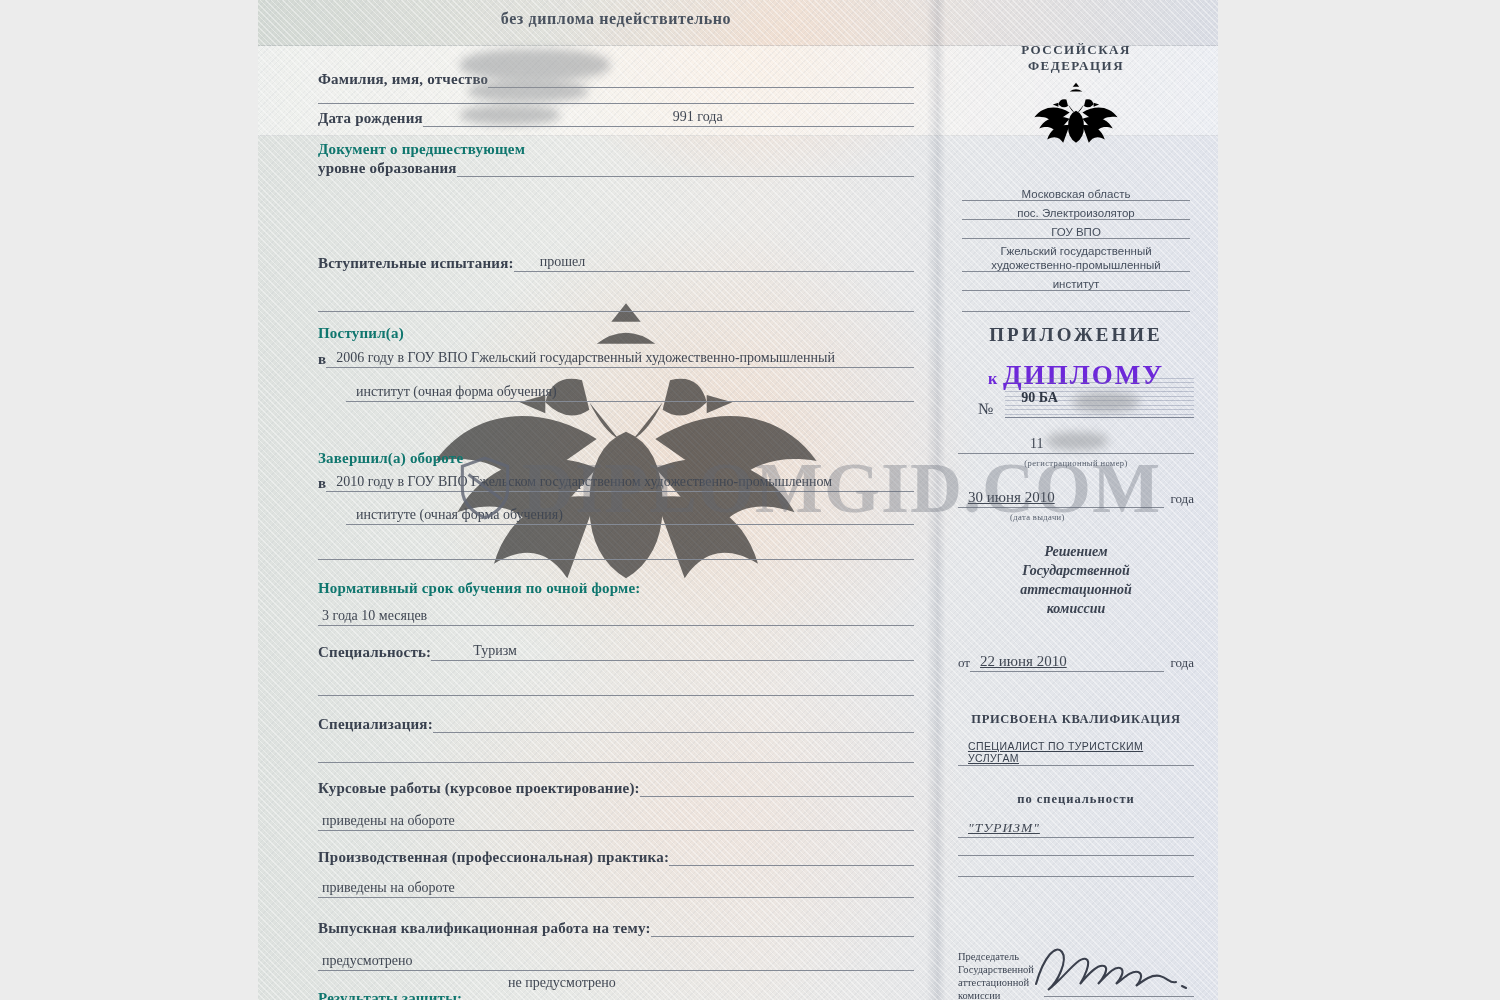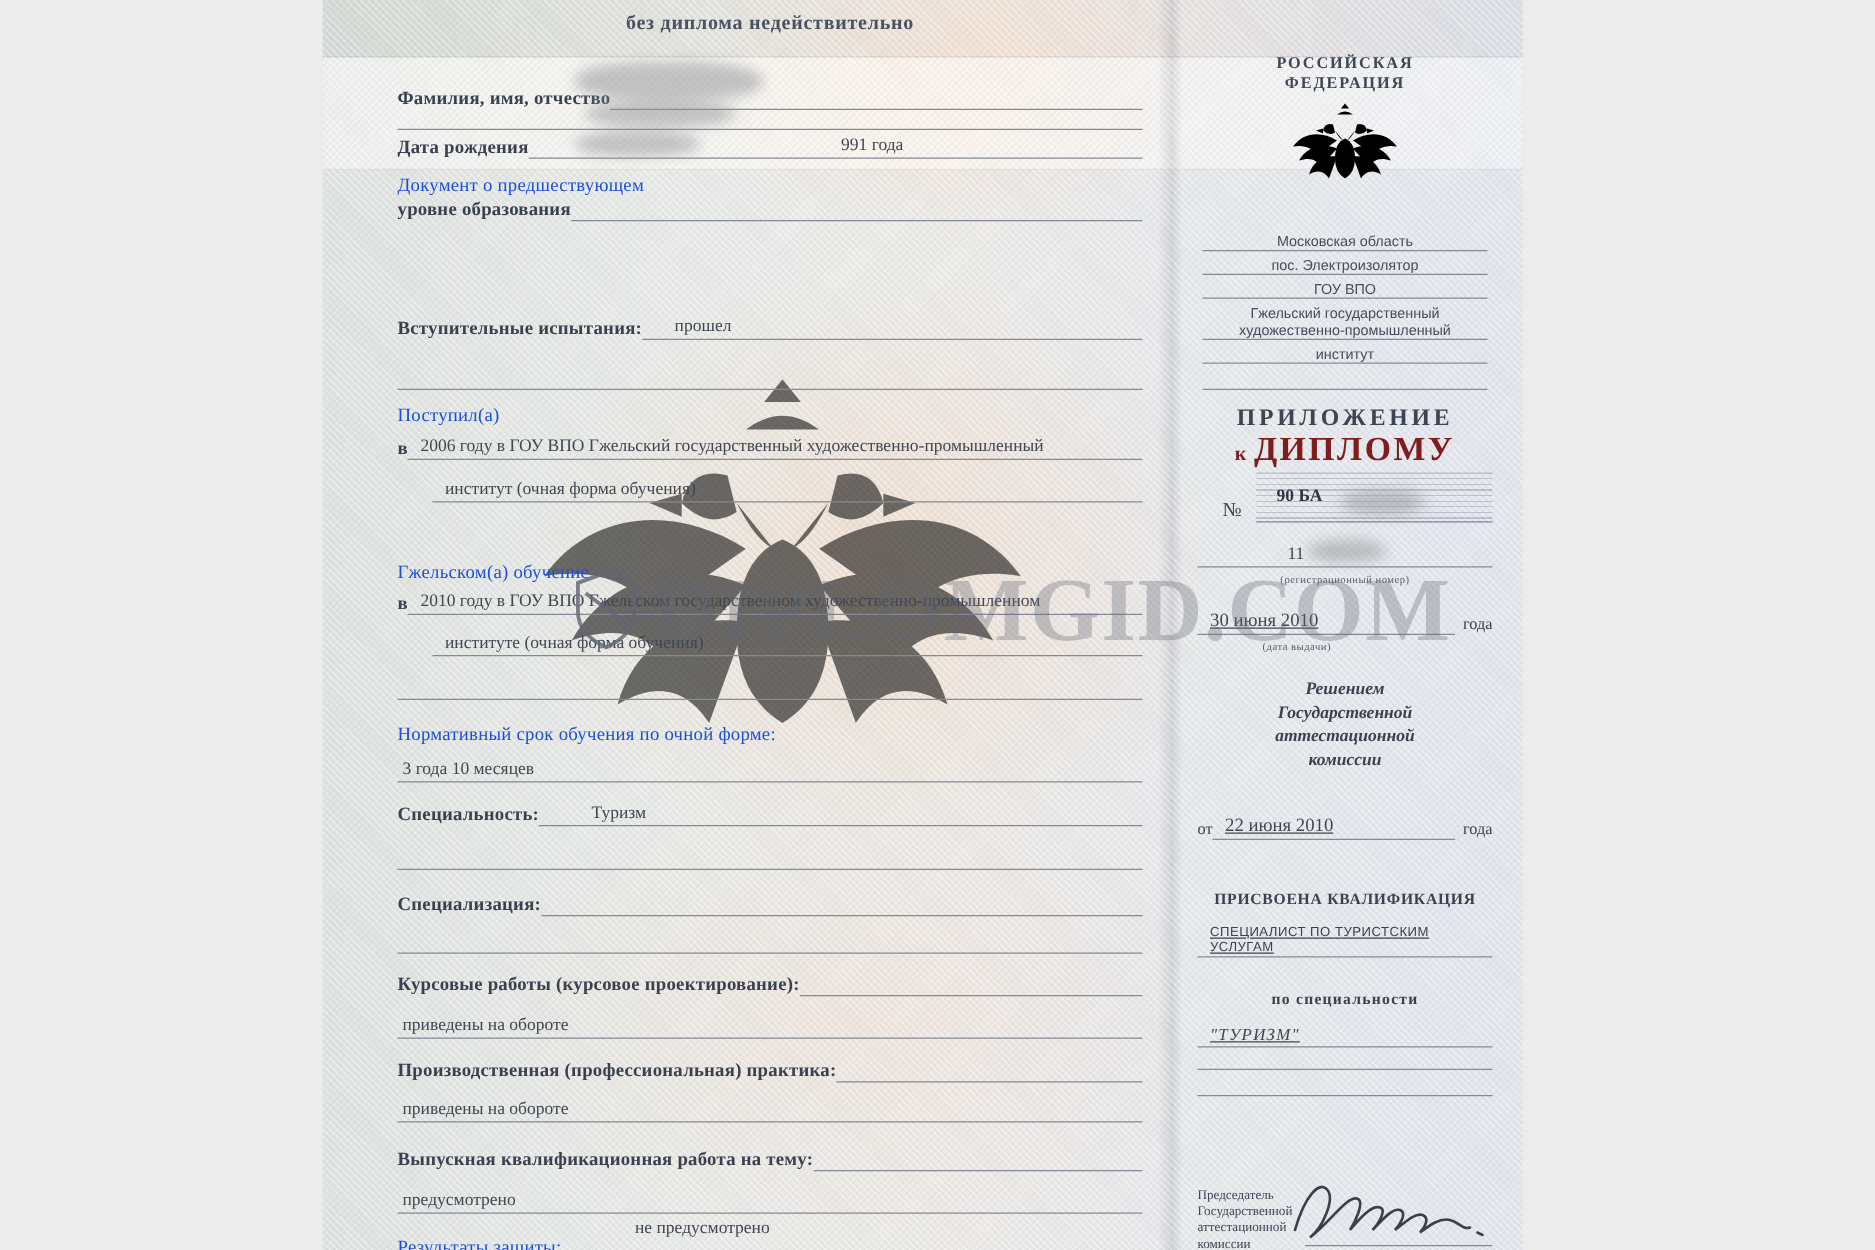--- a/index.html
+++ b/index.html
@@ -25,35 +25,35 @@
       background:linear-gradient(90deg, transparent, rgba(108,116,134,.15) 45%, rgba(108,116,134,.2) 58%, transparent); }
 
   .top-note { position:absolute; top:10px; left:60px; width:596px; text-align:center;
       font-weight:bold; font-size:16px; letter-spacing:.6px; color:#49525f; }
 
   .col-left  { position:absolute; left:60px;  top:0; width:596px; height:100%; color:#3c4350; }
   .col-right { position:absolute; left:700px; top:0; width:236px; height:100%; color:#3b4250;margin-top:32px; }
 
   .row { position:absolute; left:0; right:0; display:flex; align-items:flex-end; }
   .lbl { font-weight:bold; font-size:15px; white-space:nowrap; letter-spacing:.2px; color:#39414f; }
-  .lbl-solo { position:absolute; font-weight:normal; font-size:15px; letter-spacing:.2px; color:#1d4ed8; }
+  .lbl-solo { position:absolute; font-weight:bold; font-size:15px; letter-spacing:.2px; color:#0f766e; }
   .fill { flex:1; border-bottom:1px solid #848a95; padding:0 2px 1px 10px; font-size:14px; min-height:8px; color:#404753; }
   .fill.c { text-align:left;text-decoration:underline; }
   .indent { margin-left:28px; }
   .uline { border-bottom:1px solid #848a95; }
 
   
   .country { position:absolute; top:10px; left:0; width:100%; text-align:center;
       font-weight:bold; font-size:13px; letter-spacing:1.5px; color:#3e4754; line-height:16px; }
   .arms { position:absolute; top:46px; left:0; width:100%; display:flex; justify-content:center; }
   .inst { position:absolute; left:4px; right:4px; text-align:center;
       font-family:"Liberation Sans", sans-serif; font-size:11.5px; color:#454e5c; }
   .rtitle1 { position:absolute; top:292px; width:100%; text-align:center;
       font-weight:bold; font-size:19px; letter-spacing:3px; color:#3d4553; }
-  .rtitle2 { position:absolute; top:312px; width:100%; text-align:center; color:#7f1d1d; }
+  .rtitle2 { position:absolute; top:328px; width:100%; text-align:center; color:#6d28d9; }
   .rtitle2 .k { font-size:16px; font-weight:bold; margin-right:6px; }
   .rtitle2 .d { font-size:27px; font-weight:bold; letter-spacing:2px; }
   .rrow { position:absolute; left:0; right:0; display:flex; align-items:flex-end; }
   .num-label { font-size:16px; color:#3d4553; margin-left:20px; }
   .hatch { flex:1; margin-left:12px; height:40px; border-bottom:1px solid #7d8494;
       background:repeating-linear-gradient(180deg, rgba(108,118,148,.35) 0 1px, transparent 1px 4.5px);
       display:flex; align-items:center; padding-left:16px; }
   .num-val { font-size:14px; font-weight:bold; color:#2f3744; }
   .caption { position:absolute; font-size:8.5px; letter-spacing:.4px; color:#555e6c; }
   .date-val { font-size:15px; }
@@ -148,21 +148,21 @@
 
     <div class="lbl-solo" style="top:325px">Поступил(а)</div>
     <div class="row" style="top:344px;height:24px">
       <span class="lbl">в</span>
       <span class="fill">2006 году в ГОУ ВПО Гжельский государственный художественно-промышленный</span>
     </div>
     <div class="row indent" style="top:378px;height:24px">
       <span class="fill">институт (очная форма обучения)</span>
     </div>
 
-    <div class="lbl-solo" style="top:450px">Гжельском(а) обучение</div>
+    <div class="lbl-solo" style="top:450px">Завершил(а) обороте</div>
     <div class="row" style="top:468px;height:24px">
       <span class="lbl">в</span>
       <span class="fill">2010 году в ГОУ ВПО Гжельском государственном художественно-промышленном</span>
     </div>
     <div class="row indent" style="top:501px;height:24px">
       <span class="fill">институте (очная форма обучения)</span>
     </div>
     <div class="row" style="top:546px;height:14px">
         <span class="fill"></span>
       </div>

